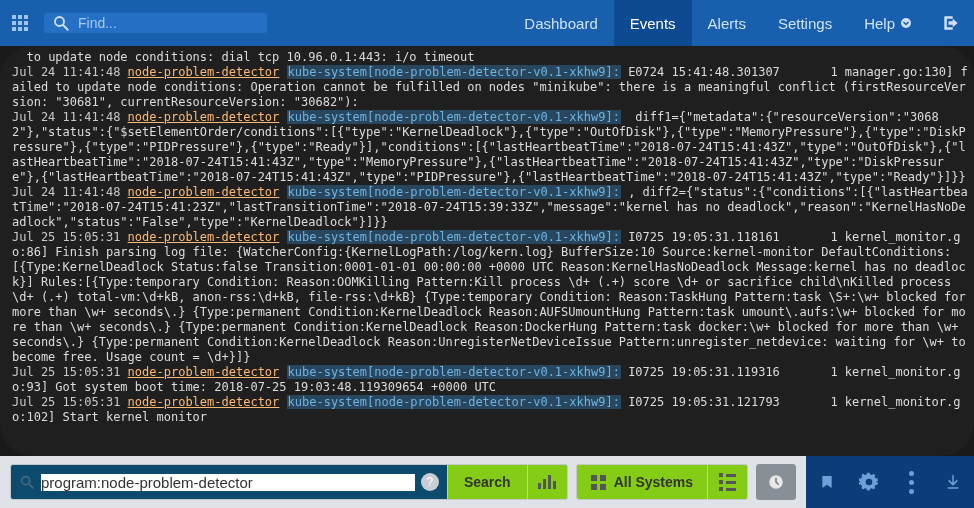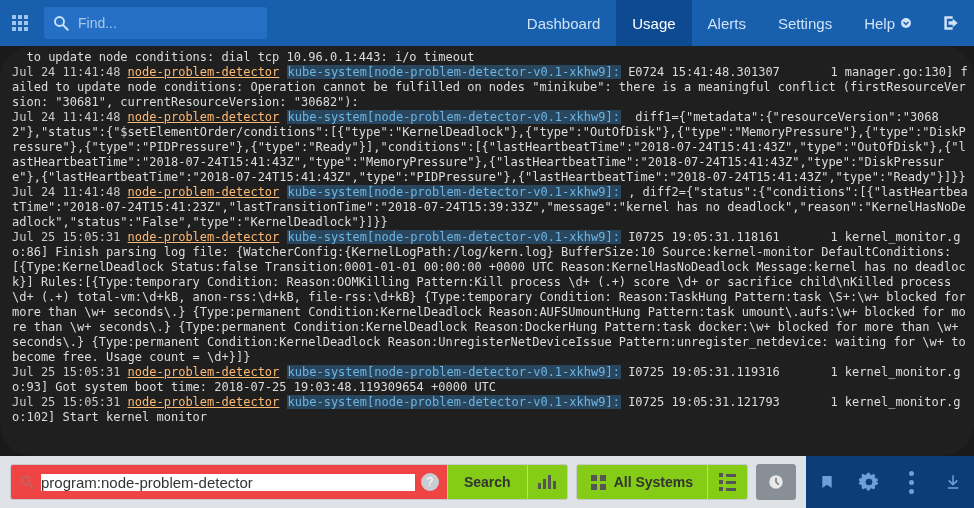--- a/index.html
+++ b/index.html
@@ -4,41 +4,41 @@
 <style>
   * { box-sizing: border-box; margin: 0; padding: 0; }
   html, body { width: 974px; height: 508px; overflow: hidden; font-family: Arial, Helvetica, sans-serif; }
   body { background: #1a1a1a; display: flex; flex-direction: column; }
 
   
   .topbar { height: 46px; background: #185fae; display: flex; align-items: center; color: #fff; }
   .apps-btn { width: 40px; height: 46px; display:flex; align-items:center; justify-content:center; cursor:pointer; }
   .apps-grid { display:grid; grid-template-columns:repeat(3,4px); grid-template-rows:repeat(3,4px); gap:2px; }
   .apps-grid span { width:4px; height:4px; background:#9fc5ef; }
-  .search-top { flex: 0 0 210px; height: 32px; margin-left: 4px; background:#2570c4; border-radius:3px; display:flex; align-items:center; padding:0 8px; }
+  .search-top { flex: 0 0 210px; height: 20px; margin-left: 4px; background:#2570c4; border-radius:3px; display:flex; align-items:center; padding:0 8px; }
   .search-top svg { flex:none; }
   .search-top input { flex:1; background:transparent; border:none; outline:none; color:#cfe2f8; font-size:14px; margin-left:8px; }
   .search-top input::placeholder { color:#a7c7ec; }
   .nav { margin-left:auto; display:flex; height:56px; }
   .nav-item { display:flex; align-items:center; padding:0 16px; color:#cfe2f8; font-size:15px; cursor:pointer; }
   .nav-item.active { background:#0d4a92; color:#fff; }
   .nav-item .chev { margin-left:5px; }
   .exit-btn { width:46px; display:flex; align-items:center; justify-content:center; cursor:pointer; }
 
   
   .logs { flex:1; background:#1f1f1f; color:#d6d6d6; font-family: "DejaVu Sans Mono","Menlo","Consolas",monospace; font-size:12px; line-height:15px; padding:4px 6px 4px 12px; overflow:hidden; white-space:pre-wrap; word-break:break-all;border-radius:32px; }
   .log-line { display:block; }
   .ts { color:#c9c9c9; }
   .prog { color:#fdba74;text-decoration:underline; }
   .src { color:#6fb3e0; background:#28475f; padding:0 1px; }
   .body { color:#dcdcdc; }
 
   
   .bottombar { height:52px; background:#dfe3e8; display:flex; align-items:center; padding-left:10px; }
-  .query-wrap { flex:1; display:flex; align-items:center; background:#ef4444; border:1px solid #c5c9cf; border-radius:3px 0 0 3px; height:36px; padding:0 8px; }
+  .query-wrap { flex:1; display:flex; align-items:center; background:#0c4a6e; border:1px solid #c5c9cf; border-radius:3px 0 0 3px; height:36px; padding:0 8px; }
   .query-wrap svg { flex:none; opacity:.5; }
   .query-wrap input { flex:1; border:none; outline:none; font-size:15px; color:#333; margin-left:6px; }
   .query-help { width:18px; height:18px; border-radius:50%; background:#c9cdd3; color:#fff; font-size:12px; display:flex; align-items:center; justify-content:center; margin-left:6px; }
   .btn { height:36px; background:#84cc16; border:1px solid #c5c9cf; display:flex; align-items:center; justify-content:center; font-size:14px; color:#333; cursor:pointer; }
   .btn.search-btn { border-left:none; border-radius:0; padding:0 16px; font-weight:bold; }
   .btn.chart-btn { border-left:none; border-radius:0 3px 3px 0; width:40px; }
   .btn.sys { margin-left:8px; border-radius:3px 0 0 3px; padding:0 14px; font-weight:bold; }
   .btn.sys-menu { border-left:none; border-radius:0 3px 3px 0; width:40px; }
   .btn.clock { margin-left:8px; width:40px; border-radius:3px; background:#888f96; border-color:#888f96; }
   .right-tools { height:52px; background:#0d3d78; display:flex; align-items:center; margin-left:10px; }
@@ -80,21 +80,21 @@
         <circle cx="10" cy="10" r="6" fill="none" stroke="#cfe2f8" stroke-width="2.5"></circle>
         <line x1="15" y1="15" x2="21" y2="21" stroke="#cfe2f8" stroke-width="2.5" stroke-linecap="round"></line>
       </svg>
     <input type="text" placeholder="Find..." style="">
   </div>
   <div class="nav">
     <div class="nav-item">
         <span>Dashboard</span>
       </div>
     <div class="nav-item active">
-        <span>Usage</span>
+        <span>Events</span>
       </div>
     <div class="nav-item">
         <span>Alerts</span>
       </div>
     <div class="nav-item">
         <span>Settings</span>
       </div>
     <div class="nav-item">
       <span>Help</span>
       <svg class="chev" width="12" height="12" viewBox="0 0 24 24">

